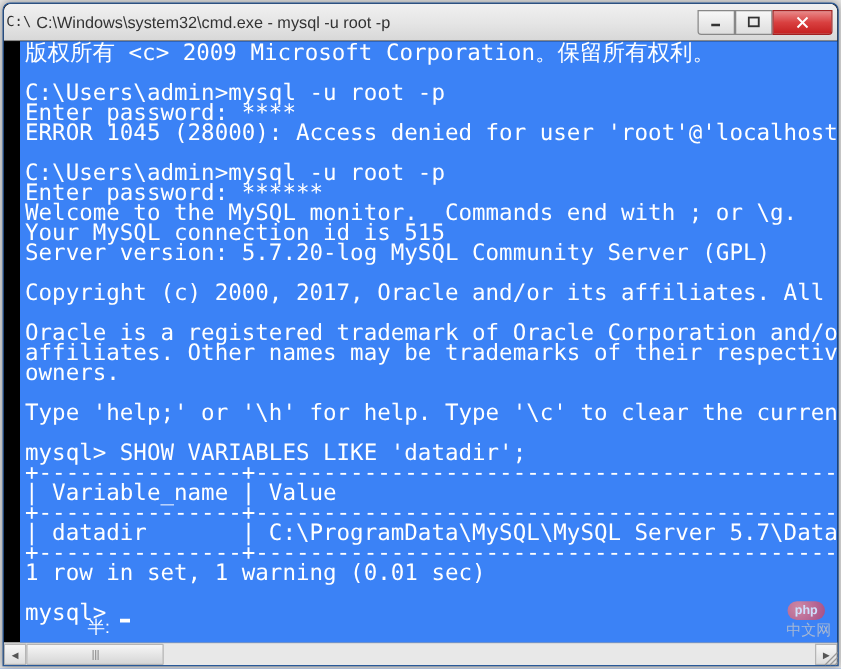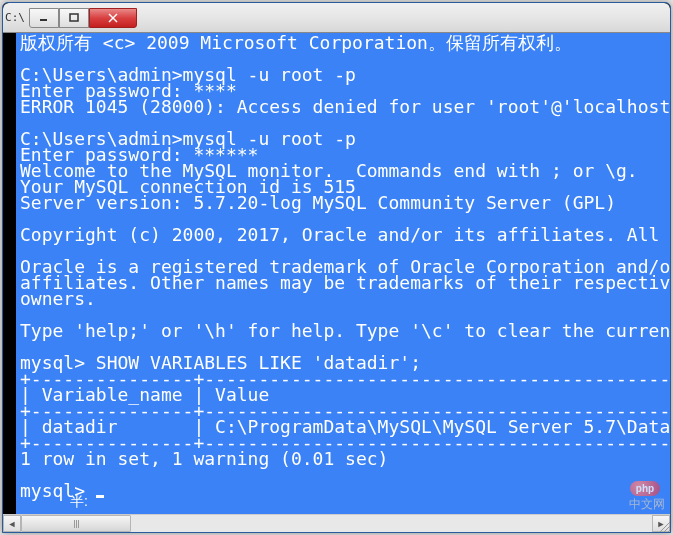--- a/index.html
+++ b/index.html
@@ -178,20 +178,21 @@
       font-size: 14px;
       color: #fff;
     }
   </style>
 </head>
 <body>
 
 <div class="window">
   <div class="titlebar">
     <div class="title-icon">C:\</div>
+    <div class="title-text">C:\Windows\system32\cmd.exe - mysql  -u root -p</div>
     <div class="window-controls">
       <div class="win-btn minimize">
         <svg width="10" height="10" viewBox="0 0 10 10">
             <line x1="1" y1="7" x2="8" y2="7" stroke="#333" stroke-width="2"></line>
           </svg>
       </div>
       <div class="win-btn maximize">
         <svg width="10" height="10" viewBox="0 0 10 10">
             <rect x="1" y="1" width="8" height="7" fill="none" stroke="#333" stroke-width="1.5"></rect>
           </svg>

